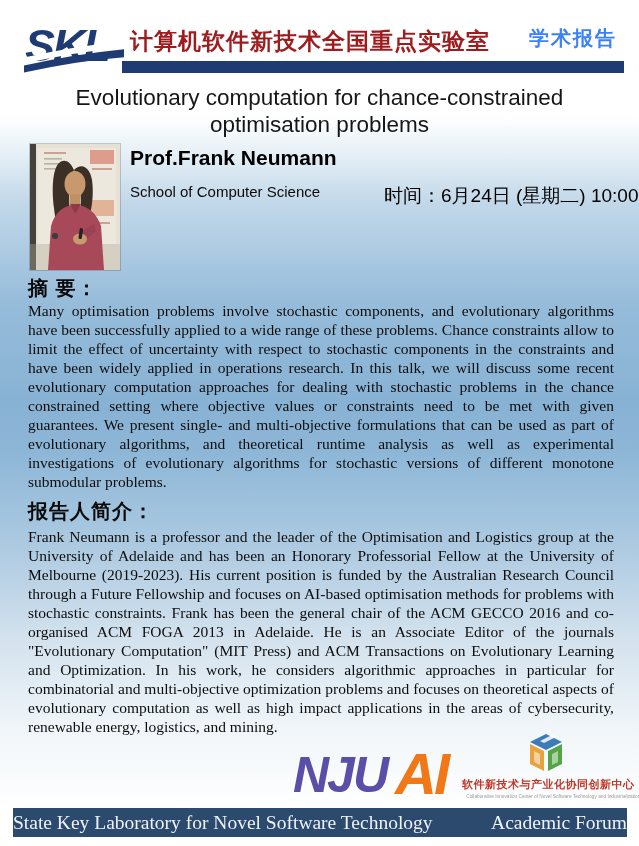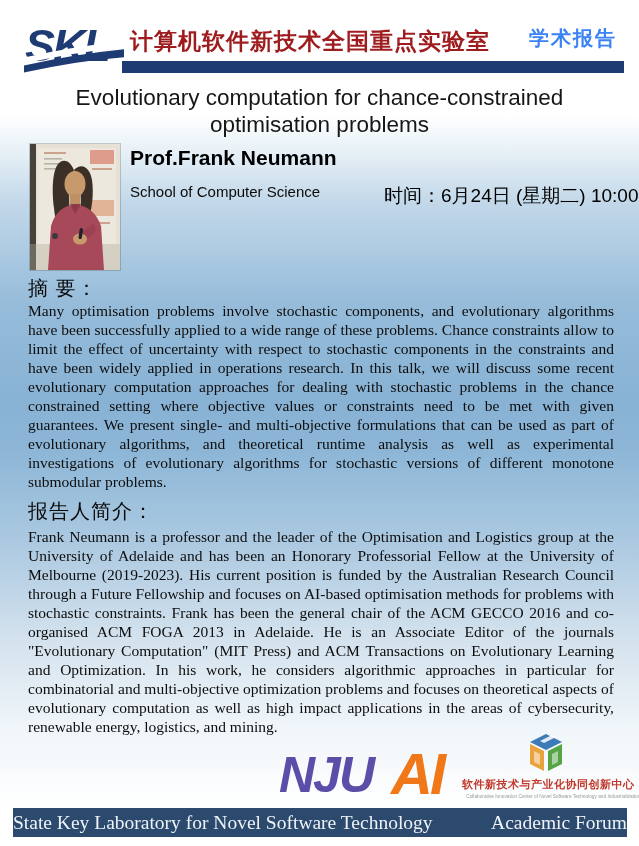--- a/index.html
+++ b/index.html
@@ -33,36 +33,36 @@
   }
   .content{position:absolute;left:0;top:0;width:639px;height:846px;z-index:4;}
   
   .photo{position:absolute;left:30px;top:144px;width:90px;height:126px;box-shadow:0 0 0 1px rgba(60,60,60,.25);}
   .spk-name{position:absolute;left:130px;top:146px;font-size:21px;font-weight:bold;color:#000;}
   .spk-school{position:absolute;left:130px;top:183px;font-size:15px;color:#0b0b0b;}
   .spk-univ{position:absolute;left:130px;top:241px;font-size:15px;color:#0b0b0b;}
   .spk-time{position:absolute;left:384px;top:183px;font-size:19px;color:#000000;}
   .spk-loc{position:absolute;left:388px;top:241px;font-size:15px;color:#0b0b0b;}
   
-  .sec-head{position:absolute;left:28px;font-size:20px;font-weight:normal;color:#0a0a0a;letter-spacing:1px;}
+  .sec-head{position:absolute;left:28px;font-size:20px;font-weight:bold;color:#0a0a0a;letter-spacing:1px;}
   .sec-head.abstract{top:275px;}
   .sec-head.bio{top:498px;}
   .sec-body{
     position:absolute;left:28px;width:586px;text-align:justify;
     font-family:"Liberation Serif", serif;font-size:15.5px;line-height:19px;color:#0d0d0d;
   }
   .sec-body.abstract{top:301px;}
   .sec-body.bio{top:527px;}
   
   .njuai{
-    position:absolute;left:279px;top:735px;height:70px;display:flex;align-items:flex-end;
+    position:absolute;left:293px;top:735px;height:70px;display:flex;align-items:flex-end;
     font-style:italic;font-weight:bold;white-space:nowrap;
   }
   .njuai .nju{font-size:50px;line-height:60px;color:#5b4ea8;letter-spacing:-2px;}
-  .njuai .ai{font-size:58px;line-height:62px;color:#f07818;letter-spacing:-3px;margin-left:18px;}
+  .njuai .ai{font-size:58px;line-height:62px;color:#f07818;letter-spacing:-3px;margin-left:8px;}
   .cic{position:absolute;left:462px;top:731px;width:168px;text-align:center;}
   .cic-cube{width:44px;height:44px;margin:0 auto;display:block;}
   .cic-cn{font-size:11px;font-weight:bold;color:#c0392b;white-space:nowrap;margin-top:2px;letter-spacing:.5px;}
   .cic-en{font-size:5px;color:#9a9a9a;white-space:nowrap;margin-top:1px;transform:scale(.95);}
   
   .foot-bar{
     position:absolute;left:13px;top:808px;width:614px;height:29px;background:#2c4a6e;
     display:flex;align-items:center;justify-content:space-between;
     font-family:"Liberation Serif", serif;font-size:19.5px;color:#eef3f8;white-space:nowrap;
   }

